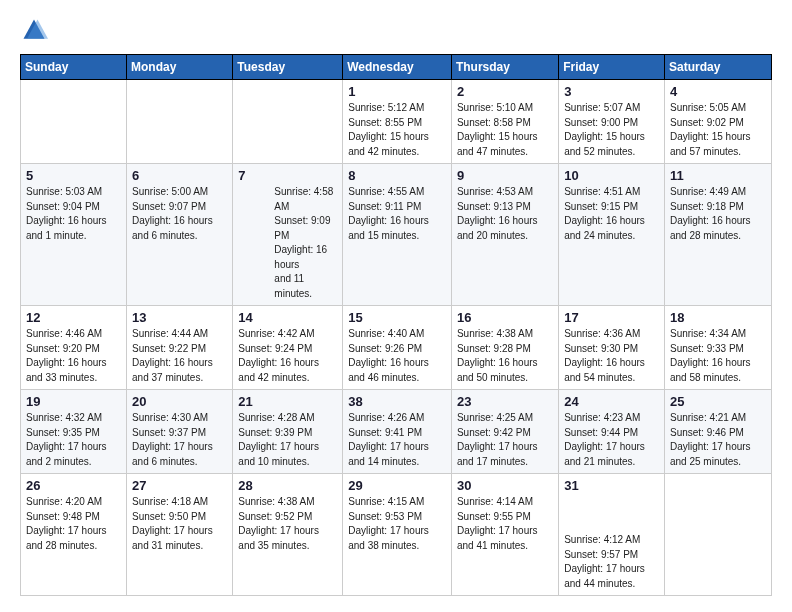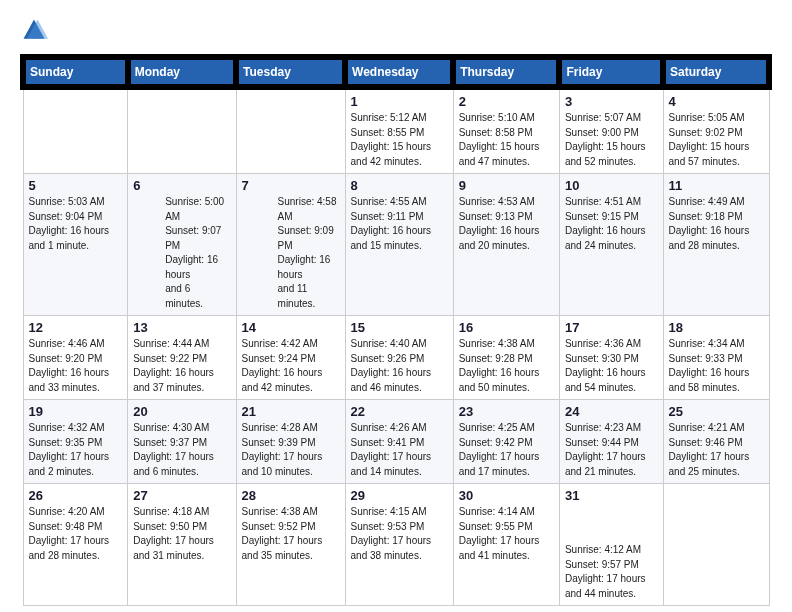--- a/index.html
+++ b/index.html
@@ -63,21 +63,21 @@
       border-collapse: collapse;
       font-size: 11px;
     }
     .calendar th {
       background-color: #2563b0;
       color: #fff;
       padding: 5px 4px;
       text-align: left;
       font-size: 12px;
       font-weight: bold;
-      border: 6px solid #000000;
+      border: 1px solid #000000;
     }
     .calendar td {
       border: 1px solid #ccc;
       vertical-align: top;
       padding: 4px 5px;
       width: 113px;
       min-height: 80px;
       background: #fff;
     }
     .calendar tr:nth-child(even) td {
@@ -169,21 +169,21 @@
         <tr>
           <td>
             <span class="day-num">5</span>
             <div class="day-info" style="white-space: pre-line;">Sunrise: 5:03 AM
 Sunset: 9:04 PM
 Daylight: 16 hours
 and 1 minute.</div>
           </td>
           <td>
             <span class="day-num">6</span>
-            <div class="day-info" style="white-space: pre-line; margin-left: 32px;">Sunrise: 5:00 AM
+            <div class="day-info" style="white-space: pre-line;">Sunrise: 5:00 AM
 Sunset: 9:07 PM
 Daylight: 16 hours
 and 6 minutes.</div>
           </td>
           <td>
             <span class="day-num">7</span>
             <div class="day-info" style="white-space: pre-line; margin-left: 36px;">Sunrise: 4:58 AM
 Sunset: 9:09 PM
 Daylight: 16 hours
 and 11 minutes.</div>
@@ -284,21 +284,21 @@
 and 6 minutes.</div>
           </td>
           <td>
             <span class="day-num">21</span>
             <div class="day-info" style="white-space: pre-line;">Sunrise: 4:28 AM
 Sunset: 9:39 PM
 Daylight: 17 hours
 and 10 minutes.</div>
           </td>
           <td>
-            <span class="day-num">22</span>
+            <span class="day-num">38</span>
             <div class="day-info" style="white-space: pre-line;">Sunrise: 4:26 AM
 Sunset: 9:41 PM
 Daylight: 17 hours
 and 14 minutes.</div>
           </td>
           <td>
             <span class="day-num">23</span>
             <div class="day-info" style="white-space: pre-line;">Sunrise: 4:25 AM
 Sunset: 9:42 PM
 Daylight: 17 hours

